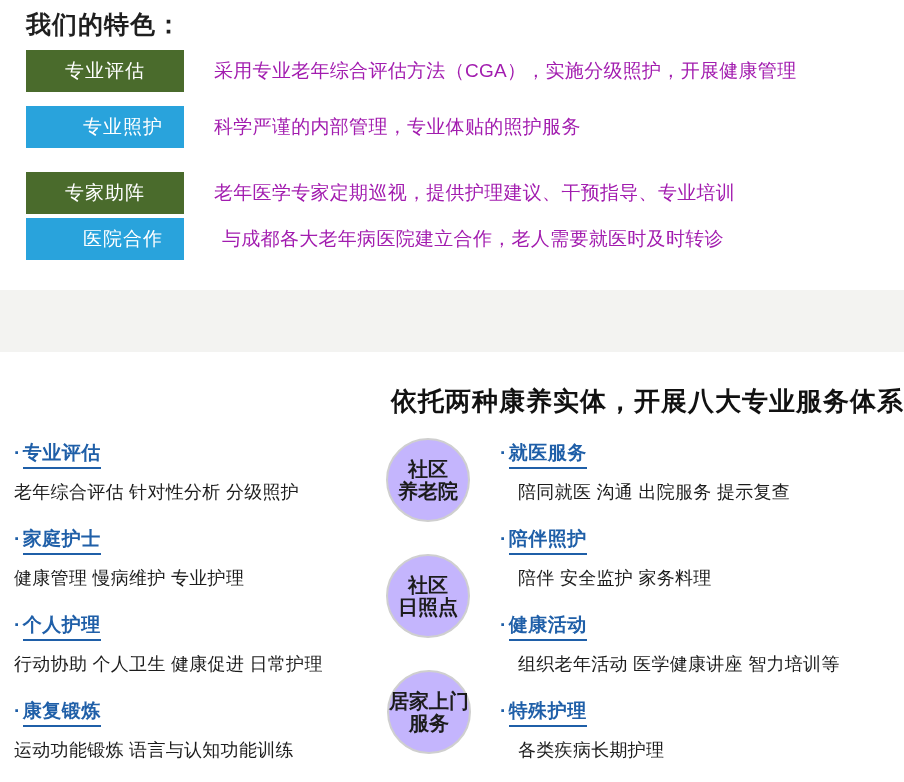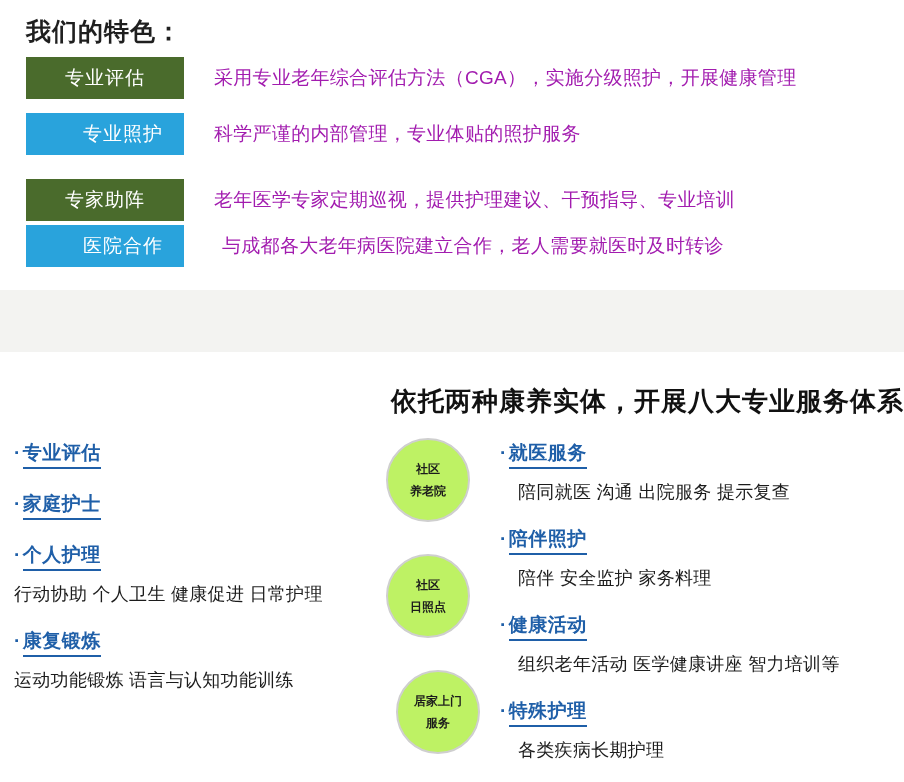--- a/index.html
+++ b/index.html
@@ -16,21 +16,20 @@
   }
 
   
   #features-section {
     position: absolute;
     left: 0;
     top: 0;
     width: 904px;
     height: 370px;
     background: #ffffff;
-    margin-top: 7px;
   }
   #features-title {
     position: absolute;
     left: 26px;
     top: 8px;
     font-size: 25px;
     font-weight: bold;
     color: #1f1f1f;
     letter-spacing: 1px;
   }
@@ -146,30 +145,30 @@
   .circle {
     position: absolute;
     width: 84px;
     height: 84px;
     border-radius: 50%;
     border: 2px solid #cfcfcf;
     display: flex;
     flex-direction: column;
     justify-content: center;
     align-items: center;
-    font-size: 12px;
+    font-size: 20px;
     font-weight: bold;
     color: #1c1c1c;
     line-height: 22px;
     box-sizing: border-box;
-    background: #bef264;
+    background: #c4b5fd;
   }
   #circle-0 { left: 386px; top: 80px; }
   #circle-1 { left: 386px; top: 196px; }
-  #circle-2 { left: 396px; top: 312px; align-items: center; }
+  #circle-2 { left: 387px; top: 312px; align-items: center; }
 </style>
 </head>
 <body>
 
 <div id="features-section">
 
   <div id="features-title">我们的特色：</div>
 
   <div class="feature-row" id="row-0">
     <div class="feature-tag green">专业评估</div>
@@ -199,27 +198,29 @@
 
   <div id="services-title">依托两种康养实体，开展八大专业服务体系</div>
 
   <div class="svc-col" id="col-left">
 
     <div class="svc-block">
       <div class="svc-head">
         <span class="svc-bullet">·</span>
         <span class="svc-head-label">专业评估</span>
       </div>
+      <div class="svc-desc">老年综合评估 针对性分析 分级照护</div>
     </div>
 
     <div class="svc-block">
       <div class="svc-head">
         <span class="svc-bullet">·</span>
         <span class="svc-head-label">家庭护士</span>
       </div>
+      <div class="svc-desc">健康管理 慢病维护 专业护理</div>
     </div>
 
     <div class="svc-block">
       <div class="svc-head">
         <span class="svc-bullet">·</span>
         <span class="svc-head-label">个人护理</span>
       </div>
       <div class="svc-desc">行动协助 个人卫生 健康促进 日常护理</div>
     </div>
 

